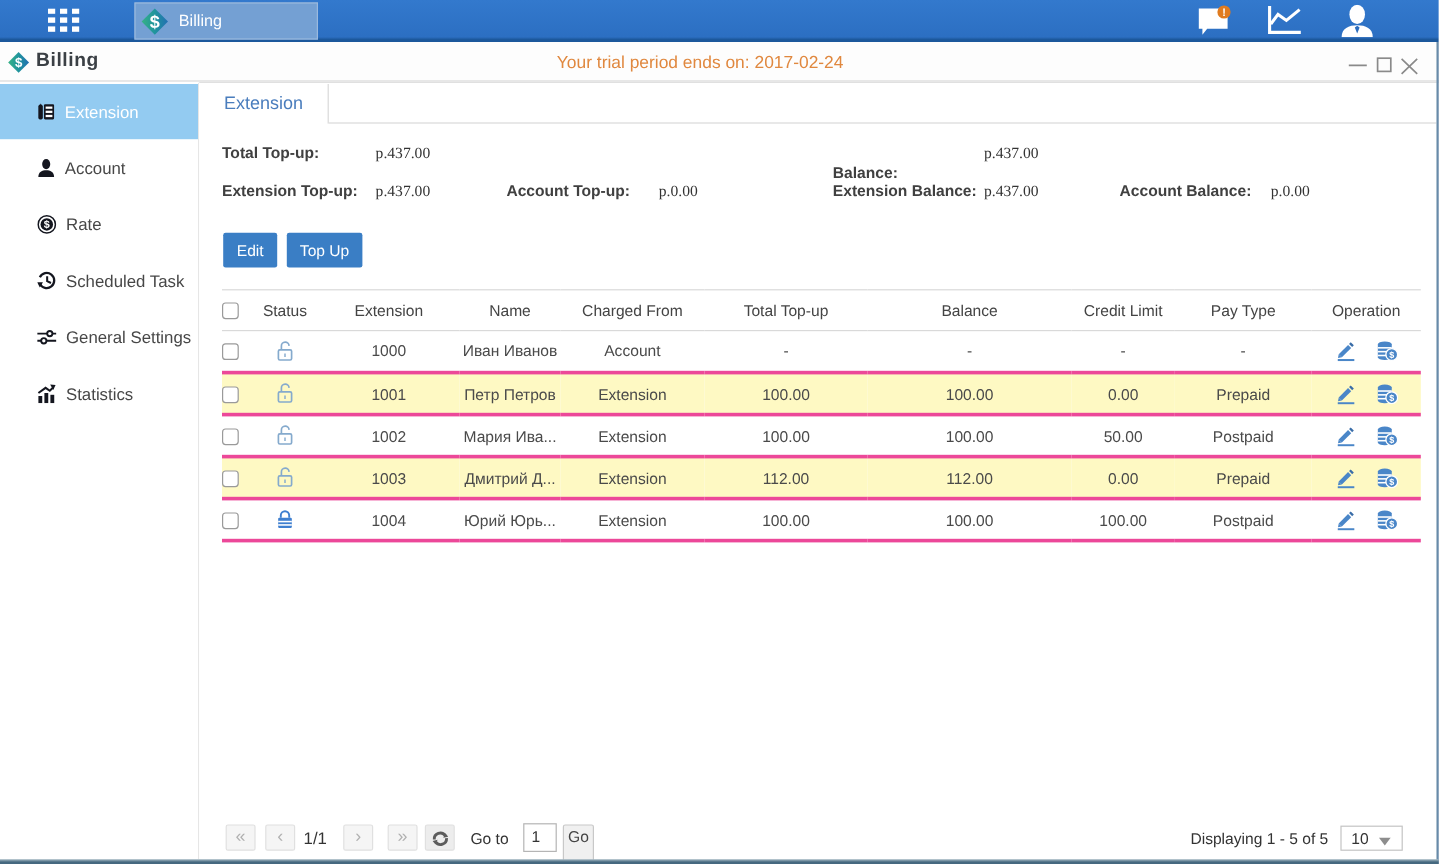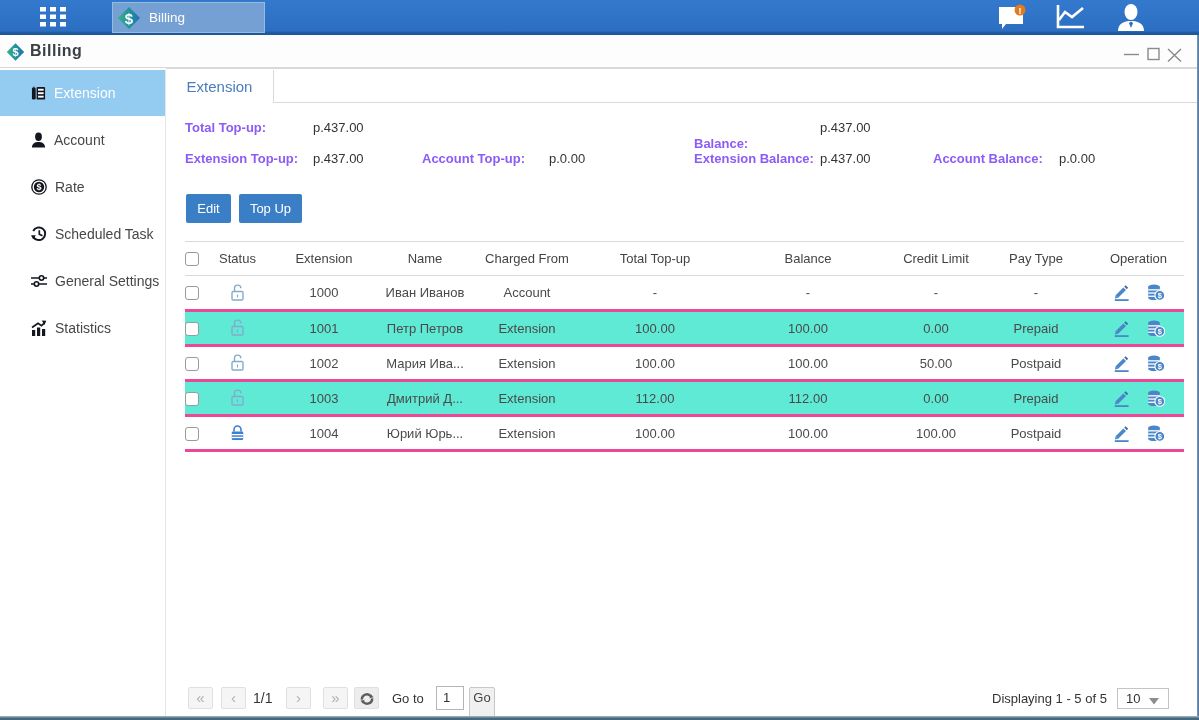--- a/index.html
+++ b/index.html
@@ -28,33 +28,33 @@
 .mitem svg { margin-right:8px; flex:none; }
 .mitem.active { background:#93cbf1; color:#fff; margin-top:1px; height:46px; }
 
 
 #main { position:absolute; left:166px; top:68px; width:1033px; height:648px; background:#fff; }
 #tabstrip { position:absolute; left:0; top:0; width:1033px; height:34px; border-top:1px solid #d9d9d9; }
 #tab1 { position:absolute; left:0; top:1px; width:108px; height:33px; background:#fff;
   border-right:1px solid #d9d9d9; color:#4a7dbd; font-size:15px; text-align:center; line-height:33px; }
 #tabline { position:absolute; left:108px; top:33px; width:923px; height:1px; background:#d9d9d9; }
 
-.lbl { position:absolute; font-size:13px; font-weight:bold; color:#8b5cf6; }
-.val { position:absolute; font-size:13px; color:#333; }
+.lbl { position:absolute; font-size:13px; font-weight:bold; color:#404040; }
+.val { position:absolute; font-size:13px; color:#333;font-family:Liberation Serif, serif; }
 
 .btn { position:absolute; background:#3a7ec5; color:#fff; font-size:13px; border-radius:2px;
   text-align:center; line-height:29px; height:29px; }
 
 
 #tbl { position:absolute; left:19px; top:173px; width:999px; border-collapse:collapse; table-layout:fixed; }
 #tbl th { height:34px; font-weight:normal; font-size:13px; color:#444;
   border-top:1px solid #d9d9d9; border-bottom:1px solid #d9d9d9; background:#fff; }
 #tbl td { height:35px; font-size:13px; color:#4a4a4a; text-align:center;
   border-bottom:3px solid #ec4899; }
-#tbl tr.alt td { background:#5eead4; }
+#tbl tr.alt td { background:#fef9c3; }
 .cb { width:14px; height:14px; border:1px solid #9a9a9a; border-radius:3px; background:#fff; display:inline-block; vertical-align:middle; }
 
 
 .pgbtn { position:absolute; top:687px; width:25px; height:22px; background:#f5f5f5;
   border:1px solid #e0e0e0; border-radius:2px; color:#b0b0b0; text-align:center; line-height:20px; font-size:15px; }
 .pgtxt { position:absolute; top:691px; font-size:13px; color:#333; }
 #goinput { position:absolute; left:436px; top:686px; width:28px; height:24px; border:1px solid #b5b5b5;
   font-size:13px; text-align:left; padding-left:6px; line-height:22px; color:#333; background:#fff; }
 #gobtn { position:absolute; left:469px; top:687px; width:26px; height:40px; background:#f0f0f0;
   border:1px solid #c8c8c8; border-radius:2px; color:#444; text-align:center; line-height:20px; font-size:13px; }
@@ -113,20 +113,21 @@
     <path d="M14 17.5 l-2 1.5 2 5 2 -5 z" fill="#2b6dbf"></path>
   </svg>
 </div>
 
 <div id="titlebar">
   <svg width="19" height="20" viewBox="0 0 24 24" style="position:absolute;left:6px;top:7px;">
     <path d="M12 1 L23 12 L12 23 L1 12 Z" fill="url(#dg)"></path>
     <text x="12" y="17" font-size="14" font-weight="bold" fill="#fff" text-anchor="middle" font-family="Liberation Sans">$</text>
   </svg>
   <div class="name">Billing</div>
+  <div id="trial">Your trial period ends on: 2017-02-24</div>
   <svg class="winctl" style="left:1122px;" width="70" height="33" viewBox="0 0 70 33">
     <g stroke="#8a8a8a" stroke-width="1.4" fill="none">
       <path d="M2 19.5 h15"></path>
       <rect x="26" y="13.5" width="11" height="11"></rect>
       <path d="M46 14 l13 12.5 M59 14 l-13 12.5"></path>
     </g>
   </svg>
 </div>
 
 <div id="sidebar">

